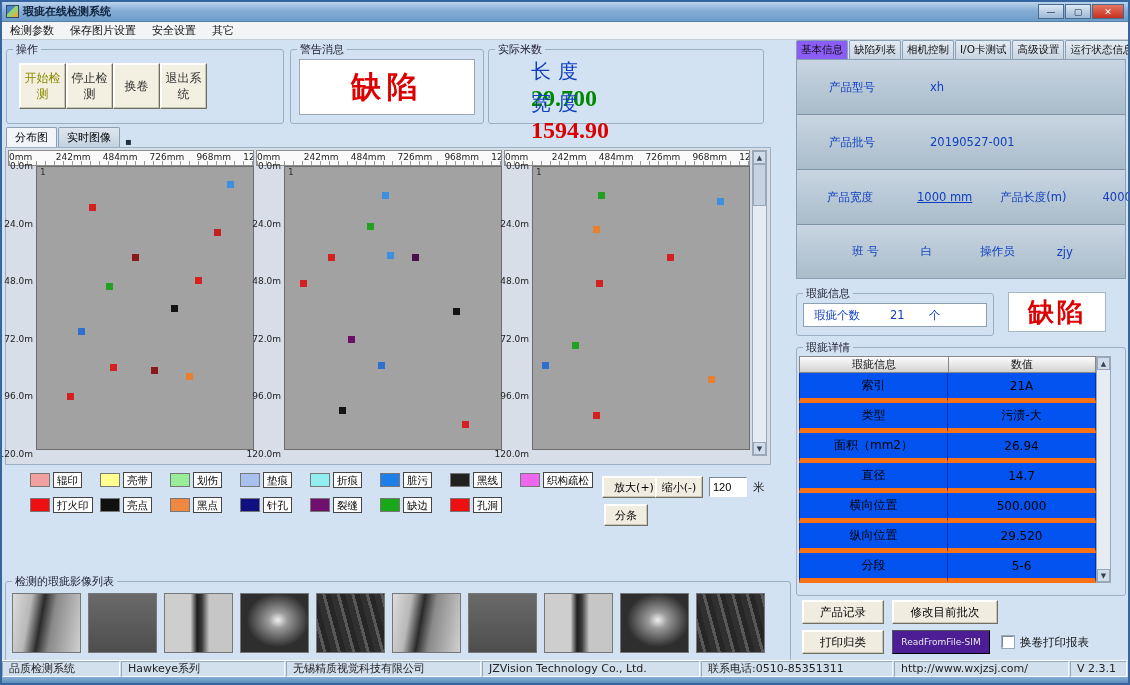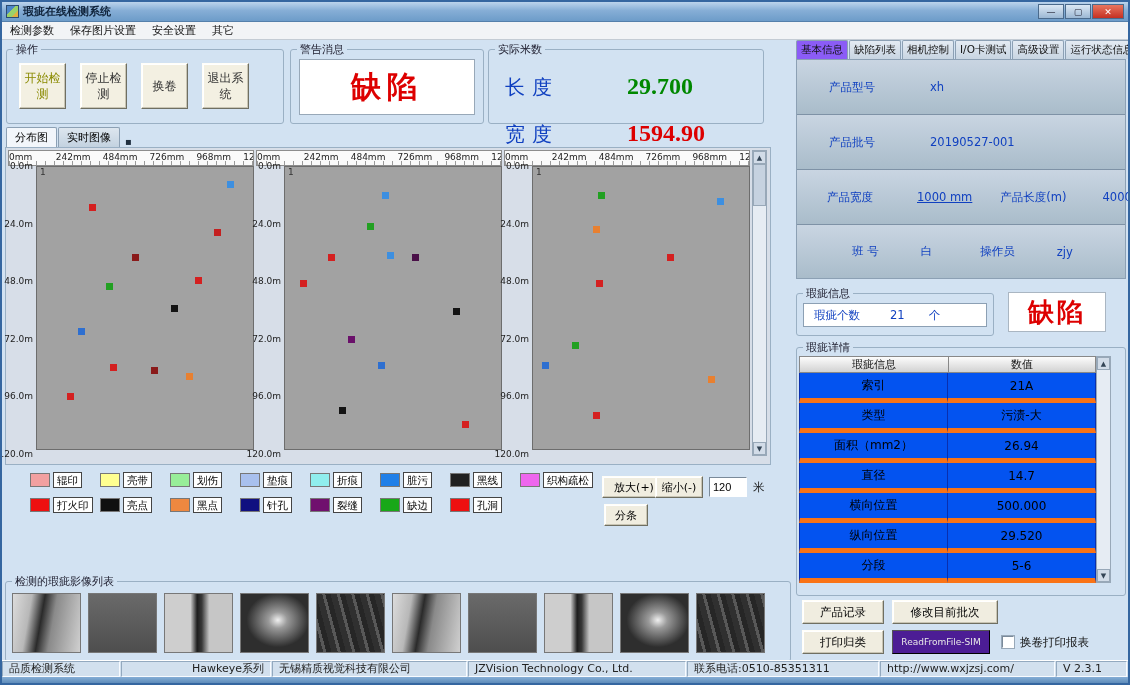--- a/index.html
+++ b/index.html
@@ -19,29 +19,29 @@
   .menubar { height:18px; background:#f2f4f6; border-bottom:1px solid #c4ccd4; display:flex; align-items:center; }
   .menu-item { font-size:11px; color:#111; padding:1px 8px; }
 
   .main { position:absolute; top:38px; left:0; right:0; bottom:23px; }
 
   
   fieldset.gb { border:1px solid #9ab0c4; border-radius:3px; position:absolute; }
   fieldset.gb legend { font-size:11px; color:#223; padding:0 3px; margin-left:6px; }
 
   .op-group { left:4px; top:2px; width:278px; height:82px; }
-  .op-buttons { display:flex; gap:14px; padding:6px 0 0 12px; }
+  .op-buttons { display:flex; padding:6px 0 0 12px; }
   .op-btn { width:47px; height:46px; font-family:inherit; font-size:12px; line-height:1.35; background:#f3f0e2; border:1px solid; border-color:#fffef8 #6f6f62 #6f6f62 #fffef8; box-shadow:inset -1px -1px 0 #c9c5b4, inset 1px 1px 0 #fff; cursor:default; }
 
   .warn-group { left:288px; top:2px; width:194px; height:82px; }
   .warn-box { margin:2px 8px 0 8px; background:#fff; border:1px solid #98a8b8; height:56px; display:flex; align-items:center; justify-content:center; }
   .warn-text { color:#dd0000; font-size:30px; font-weight:bold; font-family:"Liberation Serif","DejaVu Serif",serif; letter-spacing:6px; }
 
   .meters-group { left:486px; top:2px; width:276px; height:82px; }
-  .meter-row { display:flex; align-items:baseline; height:31px; padding-left:16px; margin-top:16px; }
+  .meter-row { display:flex; align-items:baseline; height:31px; padding-left:16px; margin-top:1px;flex-direction:column; }
   .meter-name { color:#1040c0; font-size:20px; letter-spacing:7px; width:96px; }
   .meter-value { font-family:"Liberation Serif","DejaVu Serif",serif; font-size:24px; font-weight:bold; margin-left:26px; }
 
   
   .view-tabs { position:absolute; left:4px; top:88px; display:flex; height:19px; align-items:flex-end; }
   .vtab { font-size:11px; padding:2px 8px; border:1px solid #8ca0b4; background:linear-gradient(#dde6ef,#c3d2e0); border-bottom:none; border-radius:2px 2px 0 0; margin-right:1px; }
   .vtab.active { background:#f2f6fb; }
   .tab-extra { font-size:10px; color:#203040; margin-left:4px; }
 
   
@@ -503,21 +503,21 @@
         <button class="std-btn act-btn btn-read">ReadFromFile-SIM</button>
         <span class="cb"></span>
         <span class="cb-label">换卷打印报表</span>
       </div>
     </div>
 
   </div>
 
   <div class="statusbar">
       <div class="sbseg" style="width: 118px;">品质检测系统</div>
-      <div class="sbseg" style="width: 150px; text-align: right;">Hawkeye系列</div>
+      <div class="sbseg" style="width: 164px;">Hawkeye系列</div>
       <div class="sbseg" style="width: 195px;">无锡精质视觉科技有限公司</div>
       <div class="sbseg" style="width: 218px;">JZVision Technology Co., Ltd.</div>
       <div class="sbseg" style="width: 192px;">联系电话:0510-85351311</div>
       <div class="sbseg" style="width: 175px;">http://www.wxjzsj.com/</div>
       <div class="sbseg" style="flex: 1 1 0%;">V 2.3.1</div>
     </div>
   <div class="bottom-frame"></div>
 </div>
 
 </body></html>

